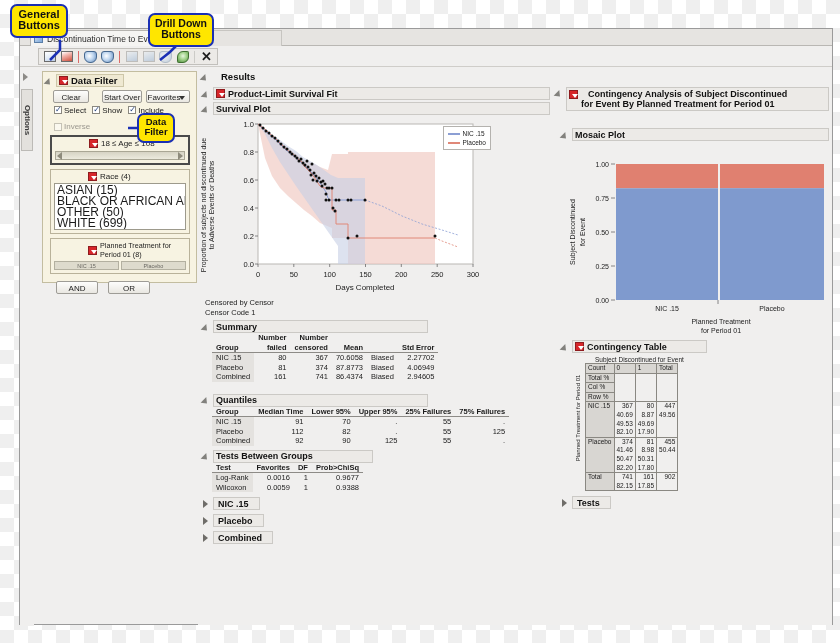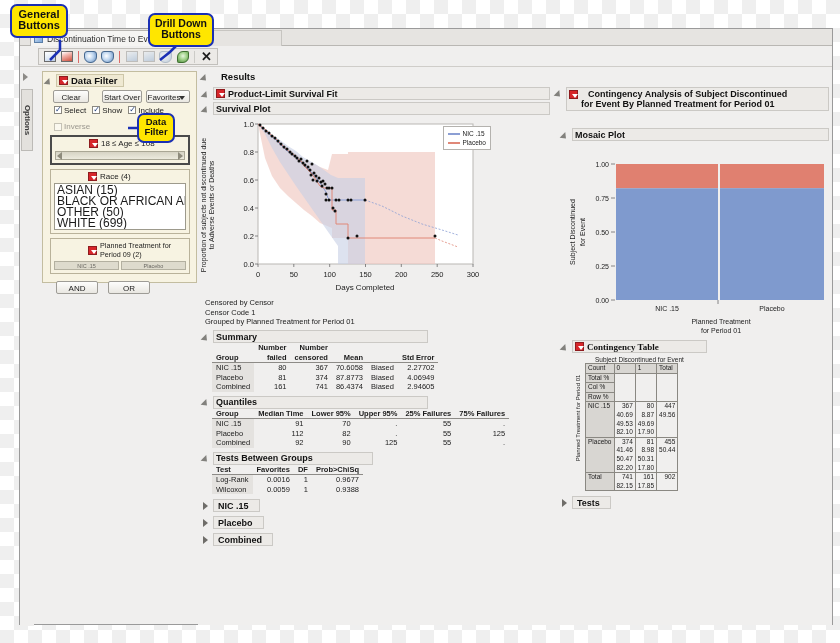--- a/index.html
+++ b/index.html
@@ -452,21 +452,21 @@
           <div>ASIAN (15)</div>
           <div>BLACK OR AFRICAN AMERICAN (138)</div>
           <div>OTHER (50)</div>
           <div>WHITE (699)</div>
         </div>
       </div>
 
       <div class="df-box">
         <div class="df-boxlabel">
           <span class="redtri"></span>
-          <span style="font-size:7.2px;">Planned Treatment for Period 09 (2)</span>
+          <span style="font-size:7.2px;">Planned Treatment for Period 01 (8)</span>
         </div>
         <div class="seg-row">
           <div class="seg">NIC .15</div>
           <div class="seg">Placebo</div>
         </div>
       </div>
 
       <div class="df-andor">
         <div class="btn andor">AND</div>
         <div class="btn andor">OR</div>
@@ -623,21 +623,20 @@
             <div class="legend-row">
               <span class="legend-line" style="background:#e08878"></span>
               <span>Placebo</span>
             </div>
           </div>
         </div>
 
         <div style="margin-top:2px;padding-left:3px;">
           <div class="meta-line">Censored by  Censor</div>
           <div class="meta-line">Censor Code  1</div>
-          <div class="meta-line">Grouped by  Planned Treatment for Period 01</div>
         </div>
 
         <div class="outline-row" style="margin-top:3px;">
           <span class="disc open"></span>
           <span class="panel-title-bar" style="width:215px;">
             <span>Summary</span>
           </span>
         </div>
         <div class="tbl-wrap" style="padding-left:10px;">
           <table class="jtable">
@@ -679,21 +678,21 @@
               <td>161</td>
               <td>741</td>
               <td>86.4374</td>
               <td style="text-align:left;">Biased</td>
               <td>2.94605</td>
             </tr>
           </tbody>
             </table>
         </div>
 
-        <div class="outline-row" style="margin-top:4px;align-items:center;">
+        <div class="outline-row" style="margin-top:12px;align-items:center;">
           <span class="disc open"></span>
           <span class="panel-title-bar" style="width:215px;">
             <span>Quantiles</span>
           </span>
         </div>
         <div class="tbl-wrap" style="padding-left:10px;">
           <table class="jtable">
             <tbody>
                 <tr>
               <th class="l">Group</th>
@@ -844,21 +843,21 @@
             <rect x="14" y="18" width="13" height="140" fill="#ffffff" stroke="#b0aeaa" stroke-width="1"></rect>
             <rect x="15" y="19" width="11" height="25" fill="#e08070"></rect>
             <rect x="15" y="46" width="11" height="111" fill="#7f9ace"></rect>
             <text x="9" y="33" font-family="Liberation Sans, sans-serif" font-size="7" fill="#222" text-anchor="middle">1</text>
             <text x="9" y="105" font-family="Liberation Sans, sans-serif" font-size="7" fill="#222" text-anchor="middle">0</text>
           </svg>
         </div>
 
         <div class="outline-row" style="margin-top:6px;margin-left:6px;">
           <span class="disc open"></span>
-          <span class="panel-title-bar" style="width:135px;font-family:Liberation Serif, serif;">
+          <span class="panel-title-bar" style="width:135px;">
             <span class="redtri"></span>
             <span>Contingency Table</span>
           </span>
         </div>
 
         <div style="margin-left:18px;margin-top:3px;position:relative;">
           <div style="font-size:6.5px;color:#1b1b1b;padding-left:22px;">Subject Discontinued for Event</div>
 
           <div style="position:absolute;left:-1px;top:10px;width:12px;height:104px;">
             <span style="position:absolute;left:50%;top:50%;transform:translate(-50%,-50%) rotate(-90deg);white-space:nowrap;font-size:6px;color:#1b1b1b;">Planned Treatment for Period 01</span>

